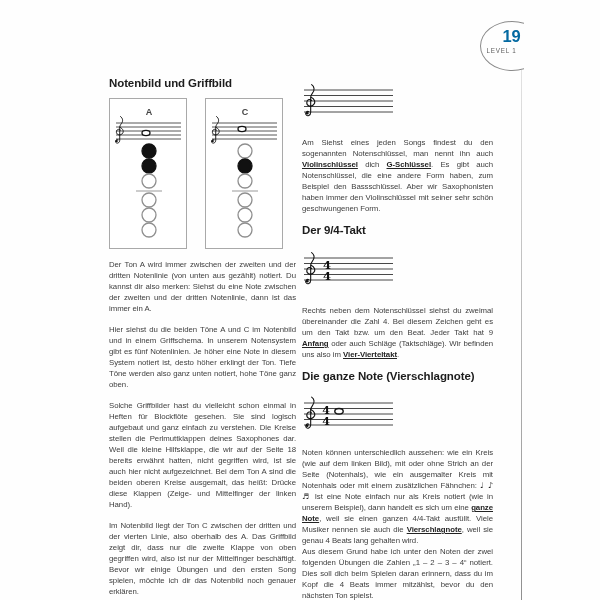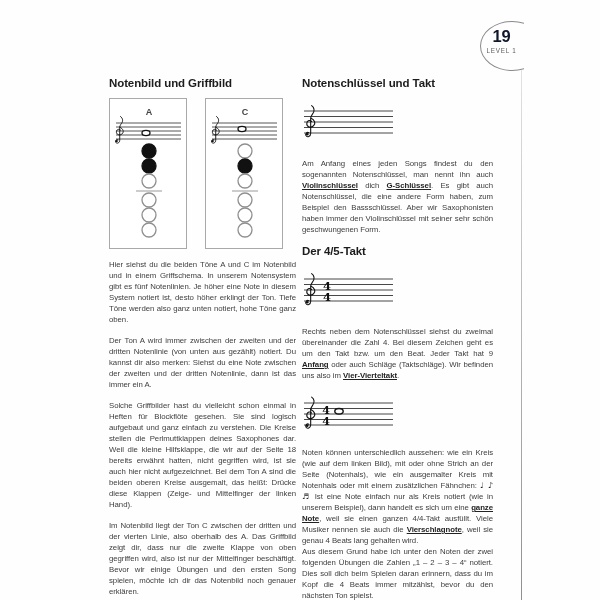--- a/index.html
+++ b/index.html
@@ -10,22 +10,22 @@
     color:var(--text,#3d3d3d);
   }
   .page-edge{
     position:absolute;left:521px;top:70px;width:1px;height:530px;
     background:linear-gradient(180deg,#e2e2e2 0%,#bdbdbd 40%,#8f8f8f 100%);
   }
   
   .badge{position:absolute;left:479px;top:18px;width:45px;height:58px;overflow:hidden;}
   .badge .ring{position:absolute;left:1px;top:3px;width:64px;height:50px;
     border:1.2px solid var(--badge_border,#8a8a8a);border-radius:50%;box-sizing:border-box;}
-  .badge .num{position:absolute;left:0;top:9px;width:45px;text-align:center;
-    font-size:16.5px;font-weight:bold;color:#0f172a;letter-spacing:-.3px;}
+  .badge .num{position:absolute;left:10px;top:9px;width:45px;text-align:center;
+    font-size:16.5px;font-weight:bold;color:#0369a1;letter-spacing:-.3px;}
   .badge .lvl{position:absolute;left:0;top:29px;width:45px;text-align:center;
     font-size:6.3px;letter-spacing:.8px;color:#5c5c5c;}
   
   .col{position:absolute;top:77px;margin-left:12px;}
   .col-left{left:97px;width:187px;}
   .col-right{left:290px;width:191px;}
   h2{margin:0 0 9px 0;font-size:11.5px;font-weight:bold;color:var(--heading,#1c1c1c);
      letter-spacing:-.1px;white-space:nowrap;}
   p{margin:0 0 10px 0;font-size:7.8px;line-height:11px;text-align:justify;
     letter-spacing:-.05px;hyphens:auto;}
@@ -102,59 +102,59 @@
       <circle cx="39" cy="52" r="7" fill="#fff" stroke="#8f8f8f" stroke-width="1.3"></circle>
           <circle cx="39" cy="67" r="7" fill="#111" stroke="#111" stroke-width="1.3"></circle>
           <circle cx="39" cy="82" r="7" fill="#fff" stroke="#8f8f8f" stroke-width="1.3"></circle>
           <circle cx="39" cy="101" r="7" fill="#fff" stroke="#8f8f8f" stroke-width="1.3"></circle>
           <circle cx="39" cy="116" r="7" fill="#fff" stroke="#8f8f8f" stroke-width="1.3"></circle>
           <circle cx="39" cy="131" r="7" fill="#fff" stroke="#8f8f8f" stroke-width="1.3"></circle>
         </svg>
     </div>
   </div>
 
+  <p>Der Ton A wird immer zwischen der zweiten und der dritten Notenlinie (von unten aus gezählt) notiert. Du kannst dir also merken: Siehst du eine Note zwischen der zweiten und der dritten Notenlinie, dann ist das immer ein A.</p>
   <p>Hier siehst du die beiden Töne A und C im Notenbild und in einem Griffschema. In unserem Notensystem gibt es fünf Notenlinien. Je höher eine Note in diesem System notiert ist, desto höher erklingt der Ton. Tiefe Töne werden also ganz unten notiert, hohe Töne ganz oben.</p>
-  <p>Der Ton A wird immer zwischen der zweiten und der dritten Notenlinie (von unten aus gezählt) notiert. Du kannst dir also merken: Siehst du eine Note zwischen der zweiten und der dritten Notenlinie, dann ist das immer ein A.</p>
   <p>Solche Griffbilder hast du vielleicht schon einmal in Heften für Blockflöte gesehen. Sie sind logisch aufgebaut und ganz einfach zu verstehen. Die Kreise stellen die Perlmuttklappen deines Saxophones dar. Weil die kleine Hilfsklappe, die wir auf der Seite 18 bereits erwähnt hatten, nicht gegriffen wird, ist sie auch hier nicht aufgezeichnet. Bei dem Ton A sind die beiden oberen Kreise ausgemalt, das heißt: Drücke diese Klappen (Zeige- und Mittelfinger der linken Hand).</p>
   <p>Im Notenbild liegt der Ton C zwischen der dritten und der vierten Linie, also oberhalb des A. Das Griffbild zeigt dir, dass nur die zweite Klappe von oben gegriffen wird, also ist nur der Mittelfinger beschäftigt. Bevor wir einige Übungen und den ersten Song spielen, möchte ich dir das Notenbild noch genauer erklären.</p>
 </div>
 
 <div class="col col-right">
-  <h2>Notenschlüssel und Takt</h2>
 
   <svg class="staff" width="92" height="46" viewBox="0 0 92 46">
     <g stroke="#333" stroke-width="0.9">
       <line x1="2" y1="11" x2="91" y2="11"></line>
         <line x1="2" y1="16.5" x2="91" y2="16.5"></line>
       <line x1="2" y1="22" x2="91" y2="22"></line>
         <line x1="2" y1="27.5" x2="91" y2="27.5"></line>
       <line x1="2" y1="33" x2="91" y2="33"></line>
     </g>
     <use href="#clef" x="2" y="1" width="14" height="43"></use>
   </svg>
 
-  <p><span>Am Anfang eines jeden Songs findest du den sogenannten Notenschlüssel, man nennt ihn auch </span><b>Violinschlüssel</b><span> dich </span><b>G-Schlüssel</b><span>. Es gibt auch Notenschlüssel, die eine andere Form haben, zum Beispiel den Bassschlüssel. Aber wir Saxophonisten haben immer den Violinschlüssel mit seiner sehr schön geschwungenen Form.</span></p>
+  <p><span>Am Siehst eines jeden Songs findest du den sogenannten Notenschlüssel, man nennt ihn auch </span><b>Violinschlüssel</b><span> dich </span><b>G-Schlüssel</b><span>. Es gibt auch Notenschlüssel, die eine andere Form haben, zum Beispiel den Bassschlüssel. Aber wir Saxophonisten haben immer den Violinschlüssel mit seiner sehr schön geschwungenen Form.</span></p>
 
-  <h2>Der 4/5-Takt</h2>
+  <h2>Der 9/4-Takt</h2>
 
   <svg class="staff" width="92" height="46" viewBox="0 0 92 46">
     <g stroke="#333" stroke-width="0.9">
       <line x1="2" y1="11" x2="91" y2="11"></line>
         <line x1="2" y1="16.5" x2="91" y2="16.5"></line>
       <line x1="2" y1="22" x2="91" y2="22"></line>
         <line x1="2" y1="27.5" x2="91" y2="27.5"></line>
       <line x1="2" y1="33" x2="91" y2="33"></line>
     </g>
     <use href="#clef" x="2" y="1" width="14" height="43"></use>
     <text x="25" y="22.2" text-anchor="middle" font-family="DejaVu Serif, serif" font-weight="bold" font-size="11.5" fill="#111">4</text>
     <text x="25" y="33.4" text-anchor="middle" font-family="DejaVu Serif, serif" font-weight="bold" font-size="11.5" fill="#111">4</text>
   </svg>
 
   <p><span>Rechts neben dem Notenschlüssel siehst du zweimal übereinander die Zahl 4. Bei diesem Zeichen geht es um den Takt bzw. um den Beat. Jeder Takt hat 9 </span><b>Anfang</b><span> oder auch Schläge (Taktschläge). Wir befinden uns also im </span><b>Vier-Vierteltakt</b><span>.</span></p>
 
+  <h2>Die ganze Note (Vierschlagnote)</h2>
 
   <svg class="staff" width="92" height="42" viewBox="0 0 92 42">
     <g stroke="#333" stroke-width="0.9">
       <line x1="2" y1="10" x2="91" y2="10"></line>
         <line x1="2" y1="15.5" x2="91" y2="15.5"></line>
       <line x1="2" y1="21" x2="91" y2="21"></line>
         <line x1="2" y1="26.5" x2="91" y2="26.5"></line>
       <line x1="2" y1="32" x2="91" y2="32"></line>
     </g>
     <use href="#clef" x="2" y="0" width="14" height="42"></use>

